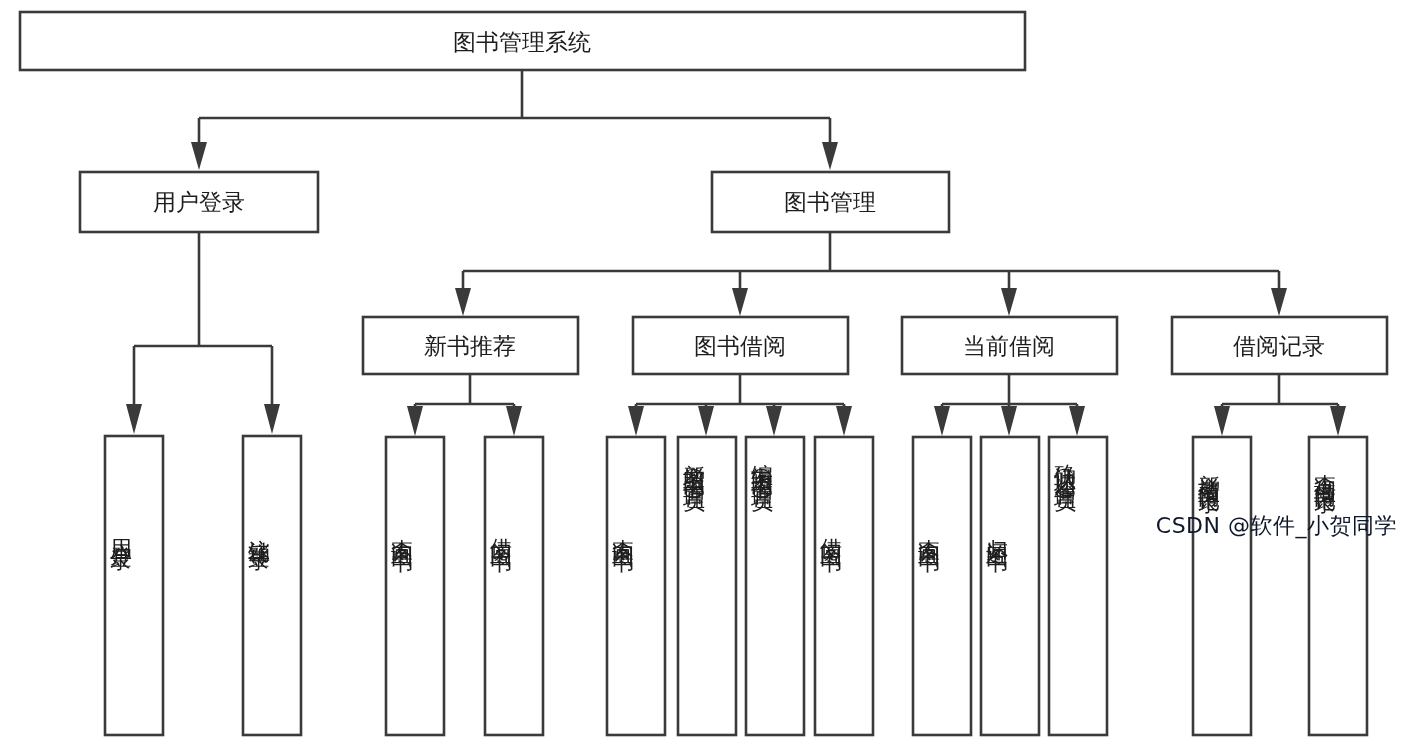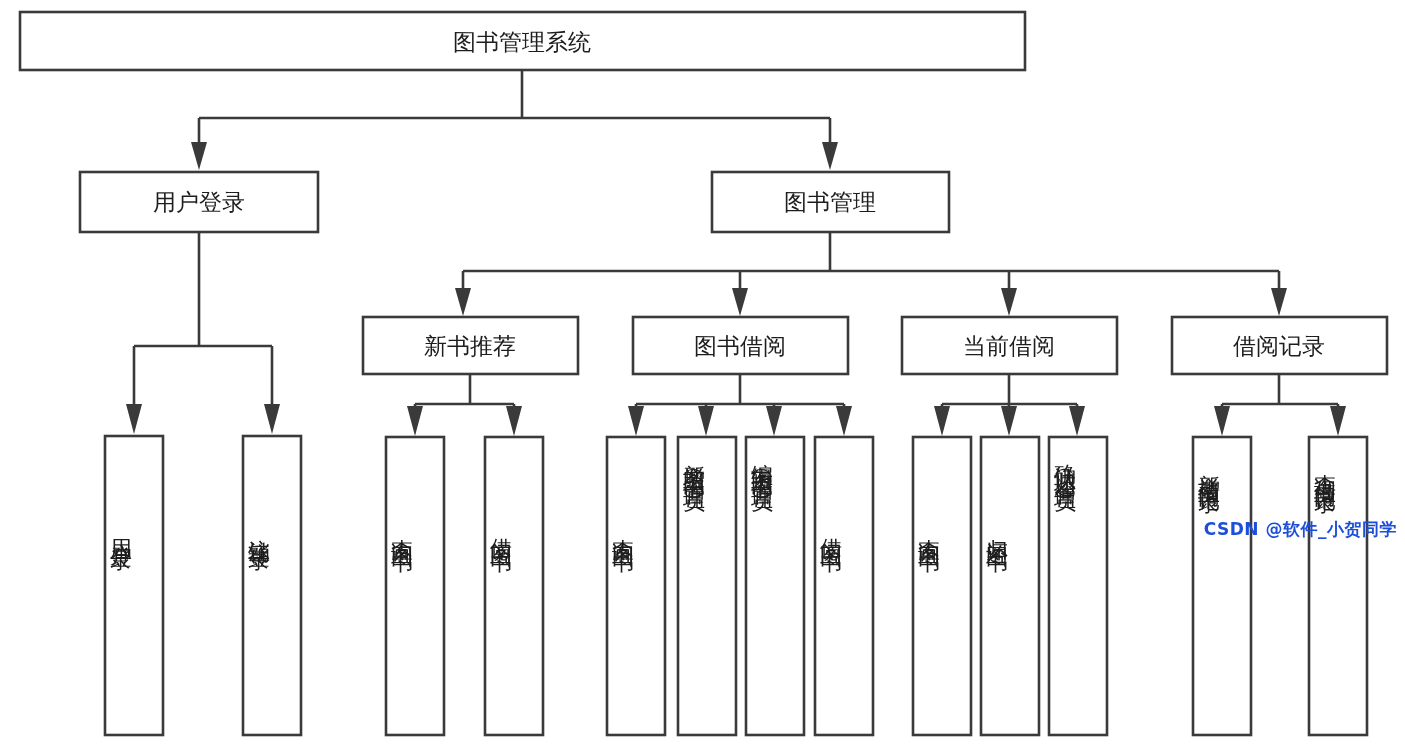--- a/index.html
+++ b/index.html
@@ -60,25 +60,24 @@
     color: #1d1d1d;
     white-space: nowrap;
     text-align: left;
     pointer-events: none;
   }
   .watermark {
     position: absolute;
     right: 8px;
     bottom: 6px;
     font-family: "DejaVu Sans", "Liberation Sans", sans-serif;
-    font-size: 17px;
-    color: #1d4ed8;
+    font-size: 22px;
+    color: #0f172a;
     letter-spacing: 0.5px;
     white-space: nowrap;
-    font-weight: bold;
   }
 </style>
 </head>
 <body>
 
 <div id="diagram-root">
 
   <svg id="flowchart" viewBox="0 0 1405 747">
 
     <g>

